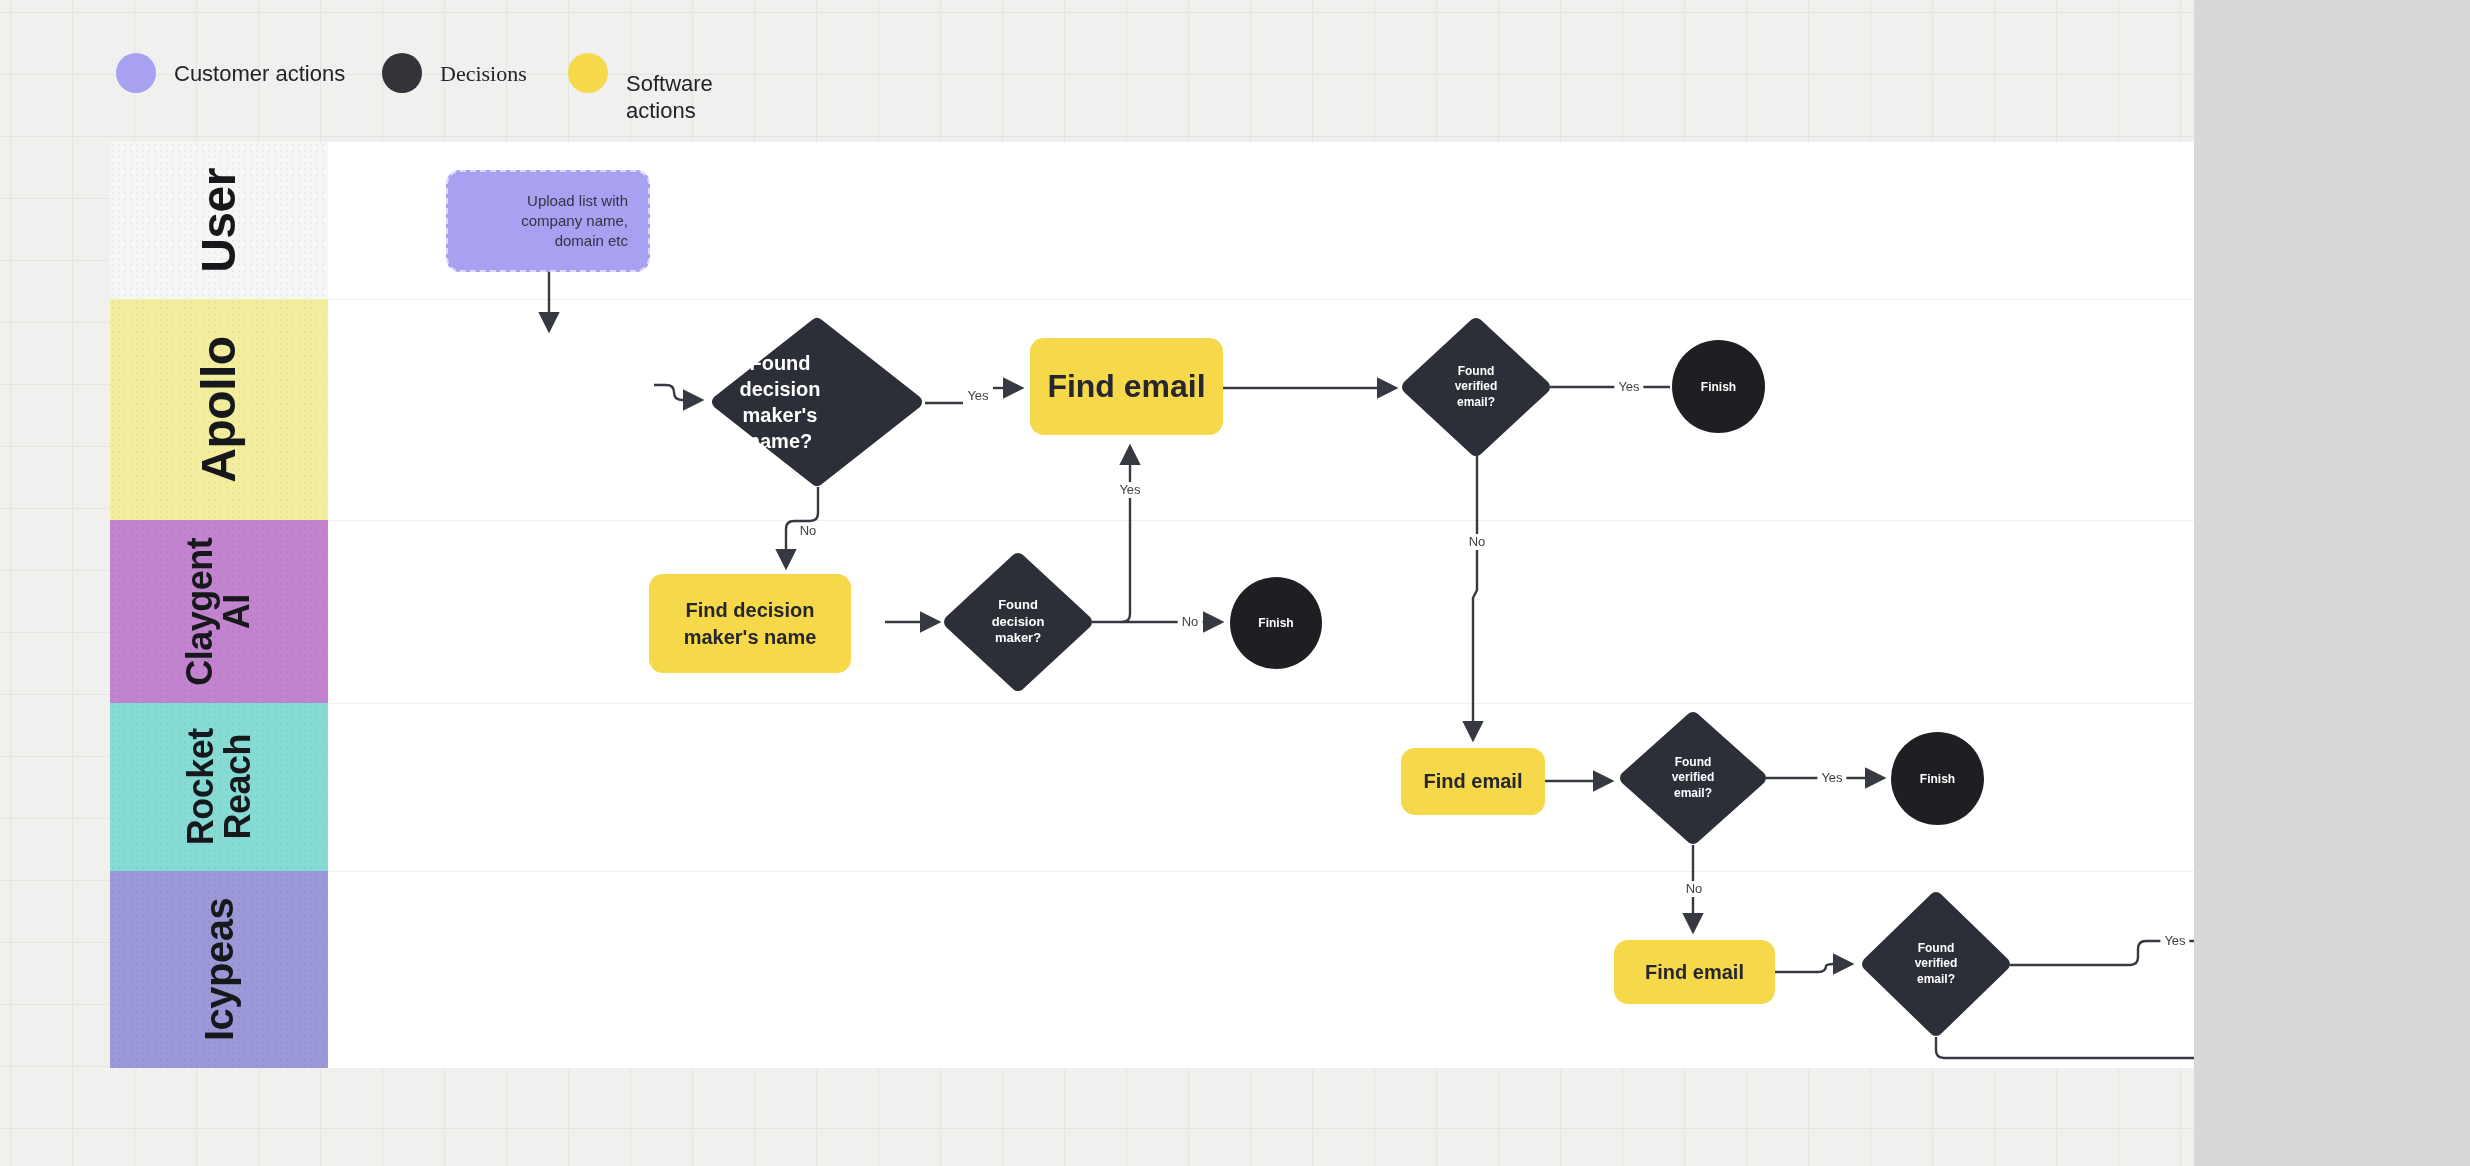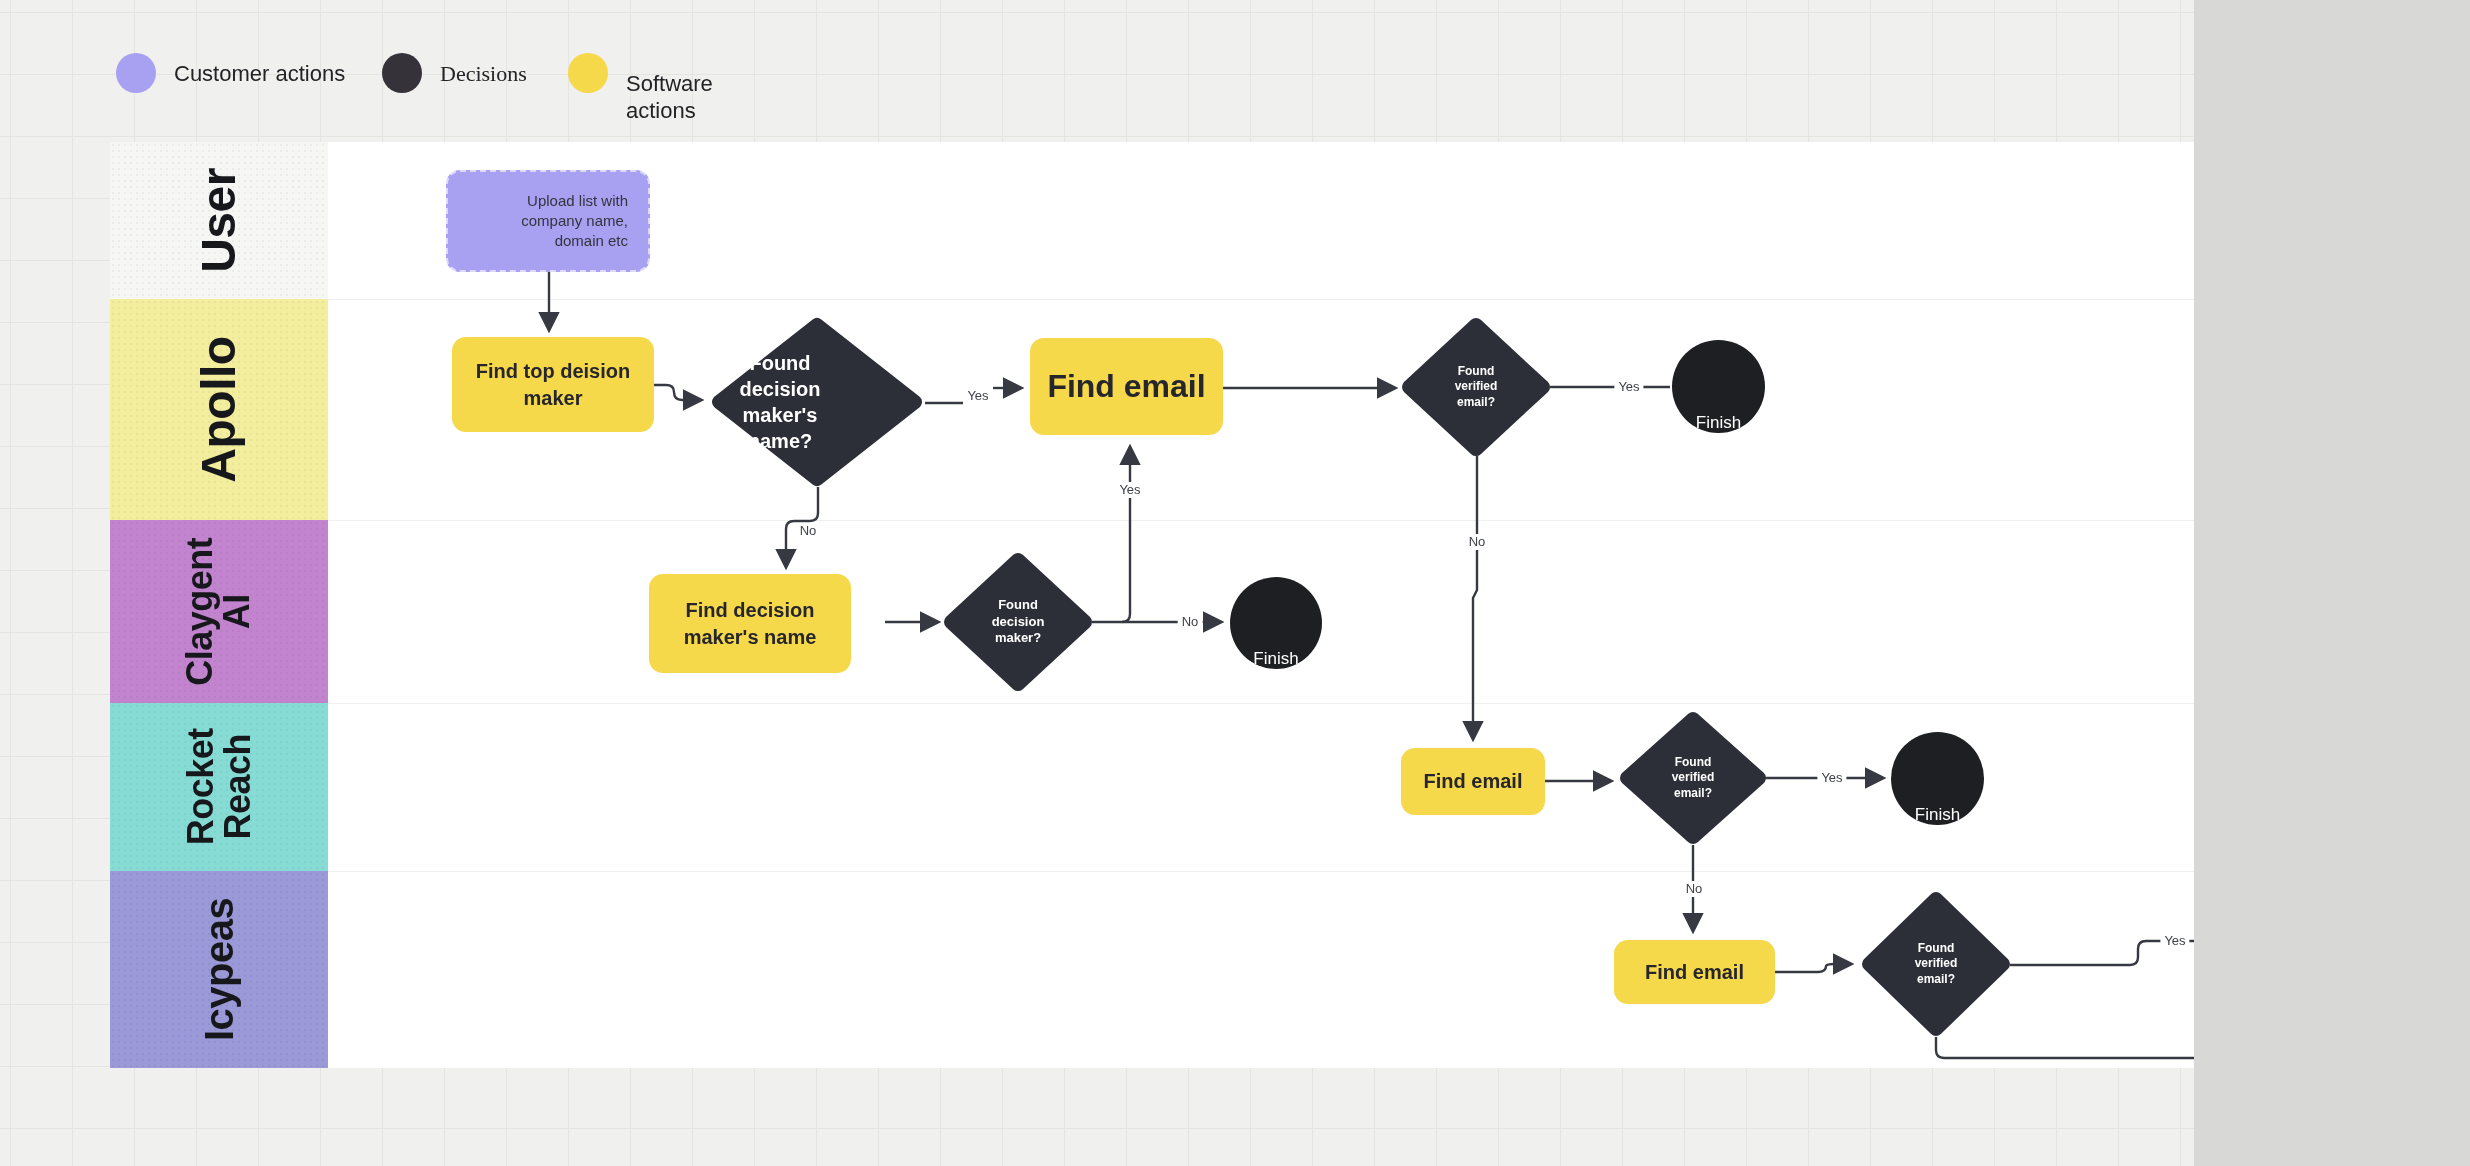--- a/index.html
+++ b/index.html
@@ -33,22 +33,22 @@
   svg.wires{position:absolute;left:0;top:0;}
   .wire{fill:none;stroke:#363941;stroke-width:2.4;}
   
   .node{
     position:absolute;display:flex;align-items:center;justify-content:center;
     text-align:center;border-radius:14px;color:#26262c;
   }
   .node.action{font-weight:700;}
   .node.customer{font-weight:500;color:#33343c;border:2px dashed rgba(255,255,255,0.6);text-align:right;}
   .finish{
-    position:absolute;border-radius:50%;display:flex;align-items:flex-end;justify-content:center;
-    color:#ffffff;font-weight:400;font-size:17px;
+    position:absolute;border-radius:50%;display:flex;align-items:center;justify-content:center;
+    color:#ffffff;font-weight:700;font-size:12px;
   }
   .dtext{
     position:absolute;display:flex;align-items:center;justify-content:center;text-align:center;
     color:#ffffff;font-weight:700;line-height:1.3;transform:translate(-50%,-50%);
   }
   .elabel{
     position:absolute;transform:translate(-50%,-50%);font-size:13px;color:#3f4147;
     background:#ffffff;padding:0 4px;line-height:16px;
   }
 </style>
@@ -120,23 +120,20 @@
     <path class="diamond" stroke-width="14" stroke-linejoin="round" d="M 817 325 L 915 402 L 817 479 L 719 402 Z" fill="#2c2f37" stroke="#2c2f37"></path>
     <path class="diamond" stroke-width="14" stroke-linejoin="round" d="M 1476 325 L 1543 387 L 1476 449 L 1409 387 Z" fill="#2c2f37" stroke="#2c2f37"></path>
     <path class="diamond" stroke-width="14" stroke-linejoin="round" d="M 1018 560 L 1085 622 L 1018 684 L 951 622 Z" fill="#2c2f37" stroke="#2c2f37"></path>
     <path class="diamond" stroke-width="14" stroke-linejoin="round" d="M 1693 719 L 1759 778 L 1693 837 L 1627 778 Z" fill="#2c2f37" stroke="#2c2f37"></path>
     <path class="diamond" stroke-width="14" stroke-linejoin="round" d="M 1936 899 L 2003 964 L 1936 1029 L 1869 964 Z" fill="#2c2f37" stroke="#2c2f37"></path>
   </svg>
 
   <div class="node customer" style="left: 446px; top: 170px; width: 204px; height: 102px; font-size: 15px; line-height: 1.35; padding: 0px 20px; background-color: rgb(168, 161, 242);">
       <span>Upload list with company name, domain etc</span>
     </div>
-  <div class="node action" style="left: 452px; top: 337px; width: 202px; height: 95px; font-size: 20px; line-height: 1.35; padding: 0px 15px; background-color: rgb(246, 216, 75);">
-      <span>Find top deision maker</span>
-    </div>
   <div class="node action" style="left: 1030px; top: 338px; width: 193px; height: 97px; font-size: 32px; background-color: rgb(246, 216, 75);">
       <span>Find email</span>
     </div>
   <div class="node action" style="left: 649px; top: 574px; width: 202px; height: 99px; font-size: 20px; line-height: 1.35; padding: 0px 15px; background-color: rgb(246, 216, 75);">
       <span>Find decision maker's name</span>
     </div>
   <div class="node action" style="left: 1401px; top: 748px; width: 144px; height: 67px; font-size: 20px; background-color: rgb(246, 216, 75);">
       <span>Find email</span>
     </div>
   <div class="node action" style="left: 1614px; top: 940px; width: 161px; height: 64px; font-size: 20px; background-color: rgb(246, 216, 75);">

